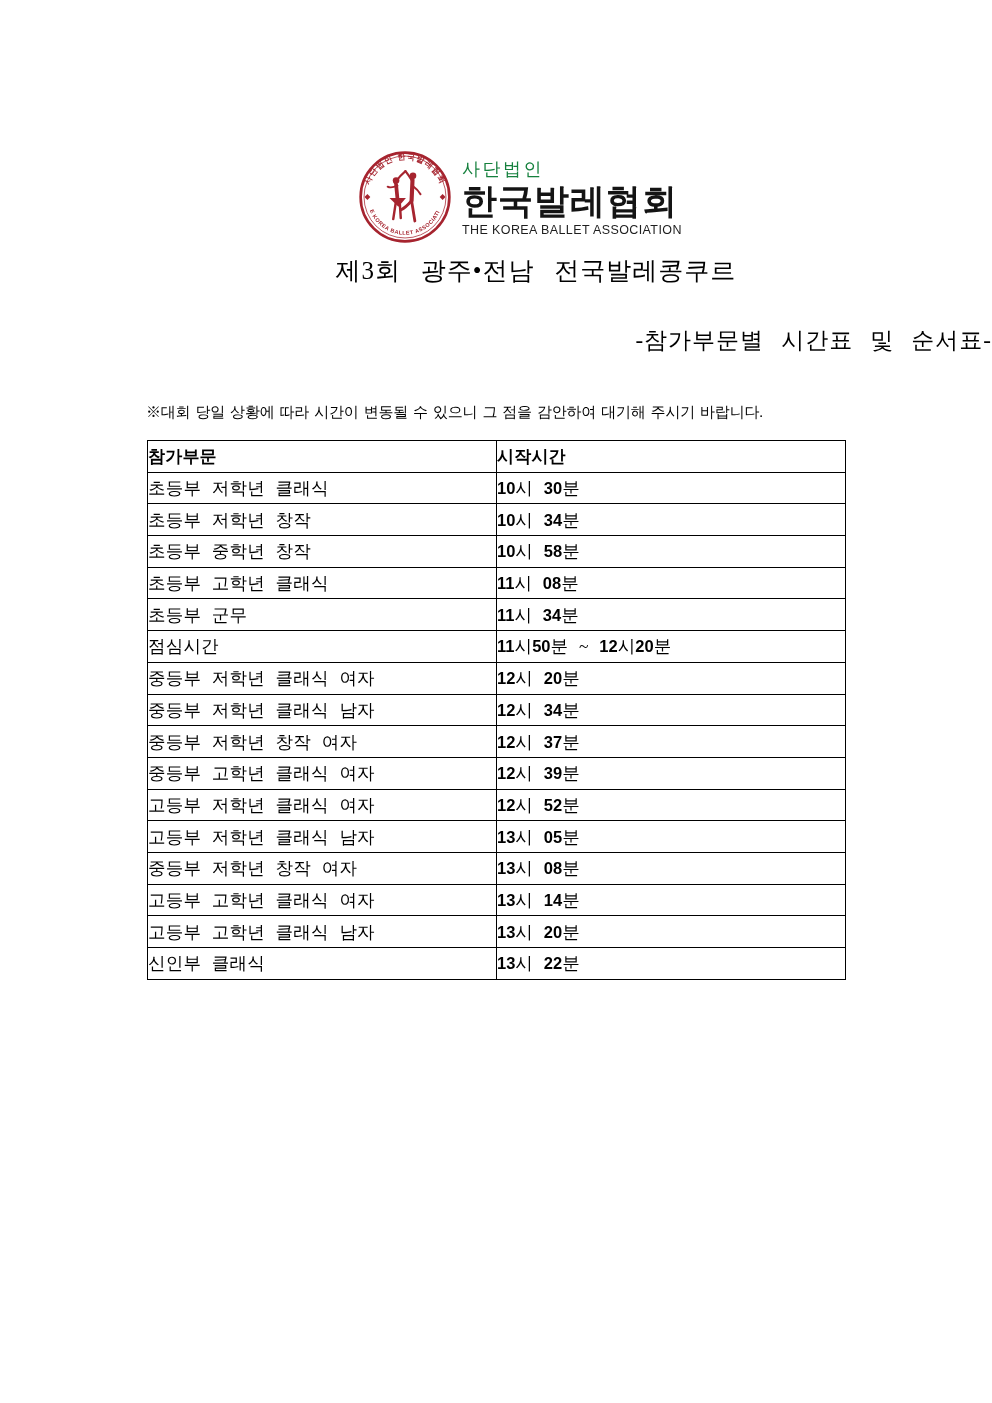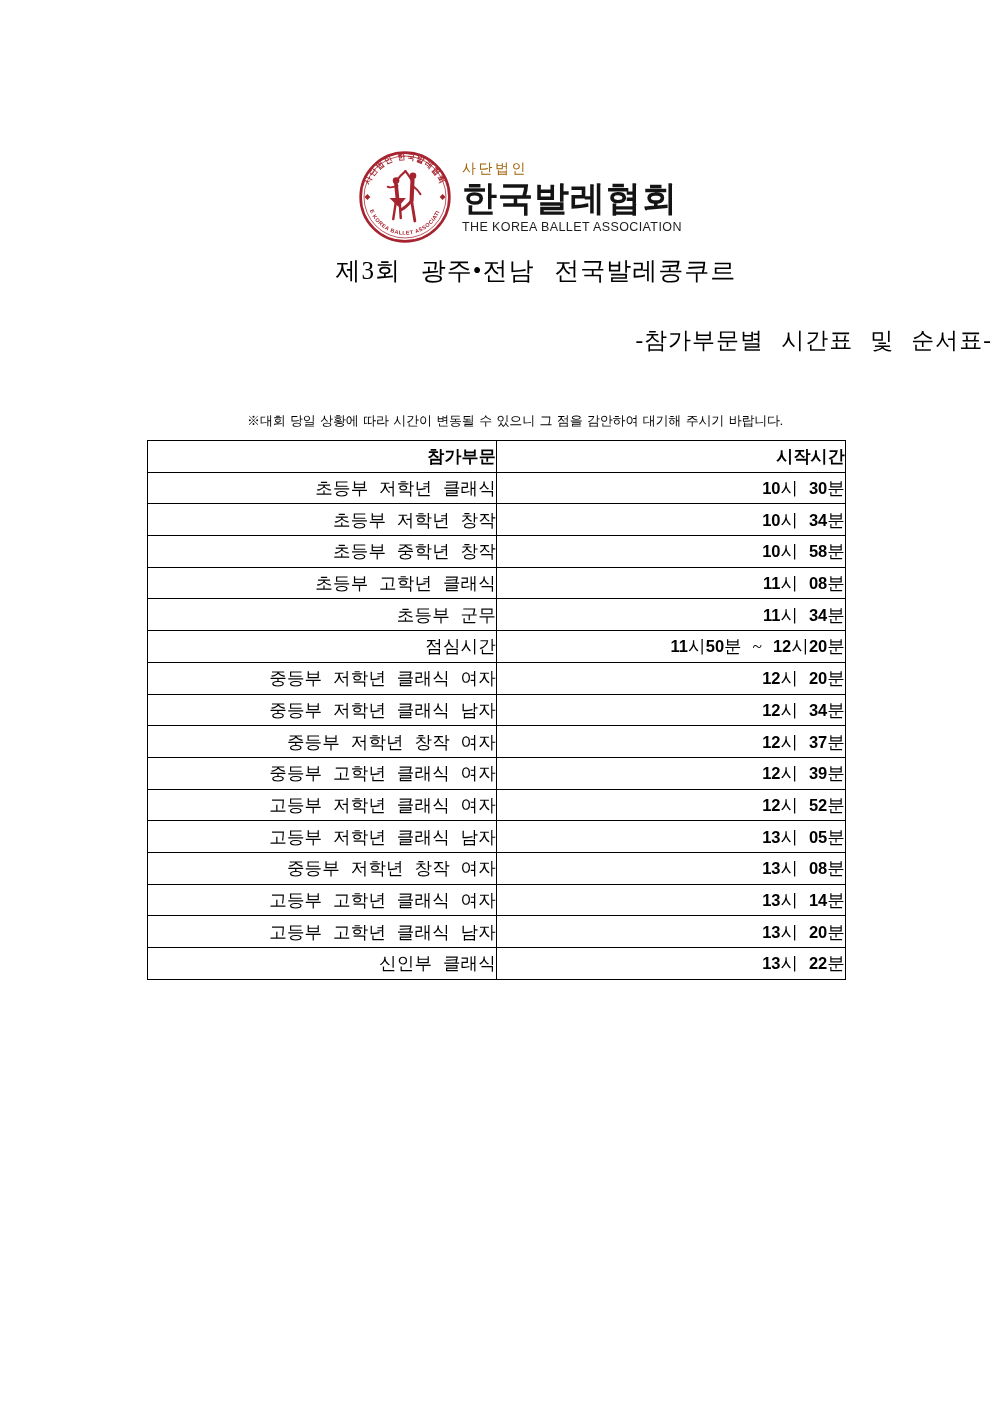--- a/index.html
+++ b/index.html
@@ -4,35 +4,35 @@
 <style>
   html,body{margin:0;padding:0;background:#ffffff;}
   .page{
     position:relative;width:992px;height:1403px;background:#ffffff;
     font-family:"Liberation Serif",serif;color:#000;overflow:hidden;
   }
   
   .logo-row{position:absolute;top:150px;left:358px;display:flex;align-items:center;gap:10px;}
   .seal{width:94px;height:94px;flex:0 0 auto;}
   .wordmark{display:flex;flex-direction:column;justify-content:center;}
-  .org-small{font-family:"Liberation Sans",sans-serif;font-size:14px;color:#a16207;letter-spacing:2.5px;margin-bottom:1px;}
+  .org-small{font-family:"Liberation Sans",sans-serif;font-size:18px;color:#15803d;letter-spacing:2.5px;margin-bottom:1px;}
   .org-name{font-family:"Liberation Sans",sans-serif;font-size:35px;font-weight:800;color:#141414;line-height:1.08;letter-spacing:1px;}
   .org-eng{font-family:"Liberation Sans",sans-serif;font-size:12.5px;color:#1e1e1e;margin-top:3px;letter-spacing:0.4px;}
   
   .title{position:absolute;top:254px;left:0;width:100%;text-align:center;
     font-size:25px;font-weight:400;word-spacing:0.5em;letter-spacing:1px;margin:0;padding-left:40px;}
   .subtitle{position:absolute;top:325px;left:0;width:100%;text-align:right;
     font-size:23px;font-weight:400;word-spacing:0.45em;letter-spacing:1px;margin:0;}
-  .notice{position:absolute;top:399px;left:142px;width:720px;margin:13px;
-    font-size:13px;letter-spacing:-0.2px;word-spacing:1.5px;text-align:center;}
+  .notice{position:absolute;top:399px;left:142px;width:720px;margin:4px;
+    font-size:15px;letter-spacing:-0.2px;word-spacing:1.5px;}
   
   .schedule{position:absolute;top:440px;left:147px;width:699px;
     border-collapse:collapse;table-layout:fixed;}
   .schedule th,.schedule td{
-    border:1.6px solid #000;height:30.7px;padding:0;text-align:right;
+    border:1.6px solid #000;height:30.7px;padding:0;text-align:left;
     font-size:17.5px;word-spacing:0.35em;letter-spacing:0.2px;vertical-align:middle;
   }
   .schedule th{font-weight:700;font-size:17px;}
   .num{font-family:"Liberation Sans",sans-serif;font-weight:700;font-size:16.5px;letter-spacing:0;}
 </style>
 </head>
 <body>
 
 <div class="page">
 

